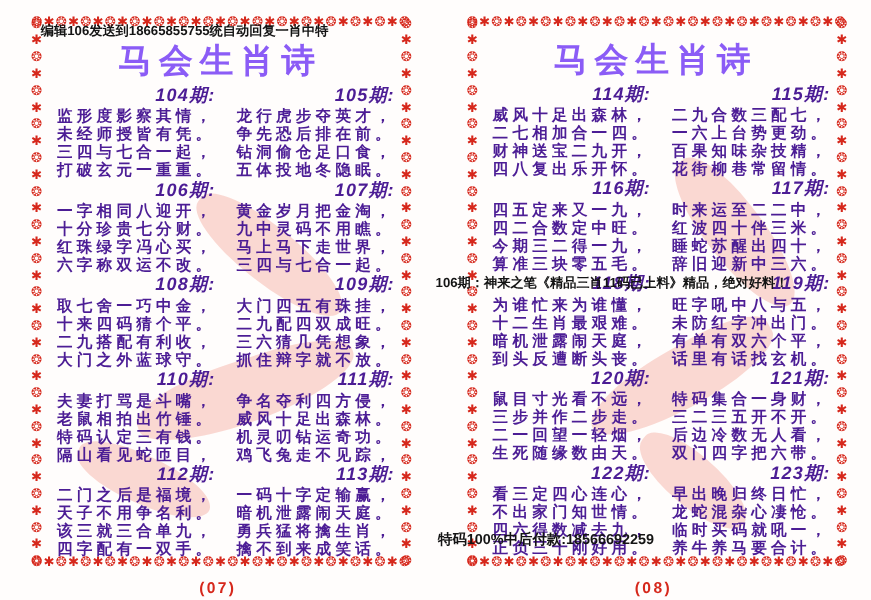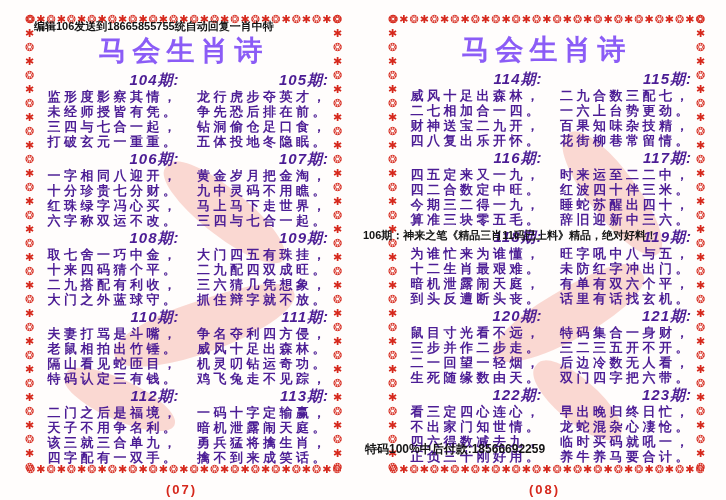--- a/index.html
+++ b/index.html
@@ -125,22 +125,22 @@
             <div class="vhead">109期:</div>
             <div class="vline">大门四五有珠挂，</div>
             <div class="vline">二九配四双成旺。</div>
             <div class="vline">三六猜几凭想象，</div>
             <div class="vline">抓住辩字就不放。</div>
           </div>
           <div class="verse">
             <div class="vhead">110期:</div>
             <div class="vline">夫妻打骂是斗嘴，</div>
             <div class="vline">老鼠相拍出竹锤。</div>
+            <div class="vline">特码认定三有钱。</div>
             <div class="vline">隔山看见蛇匝目，</div>
-            <div class="vline">特码认定三有钱。</div>
           </div>
           <div class="verse">
             <div class="vhead">111期:</div>
             <div class="vline">争名夺利四方侵，</div>
             <div class="vline">威风十足出森林。</div>
             <div class="vline">机灵叨钻运奇功。</div>
             <div class="vline">鸡飞兔走不见踪，</div>
           </div>
           <div class="verse">
             <div class="vhead">112期:</div>

